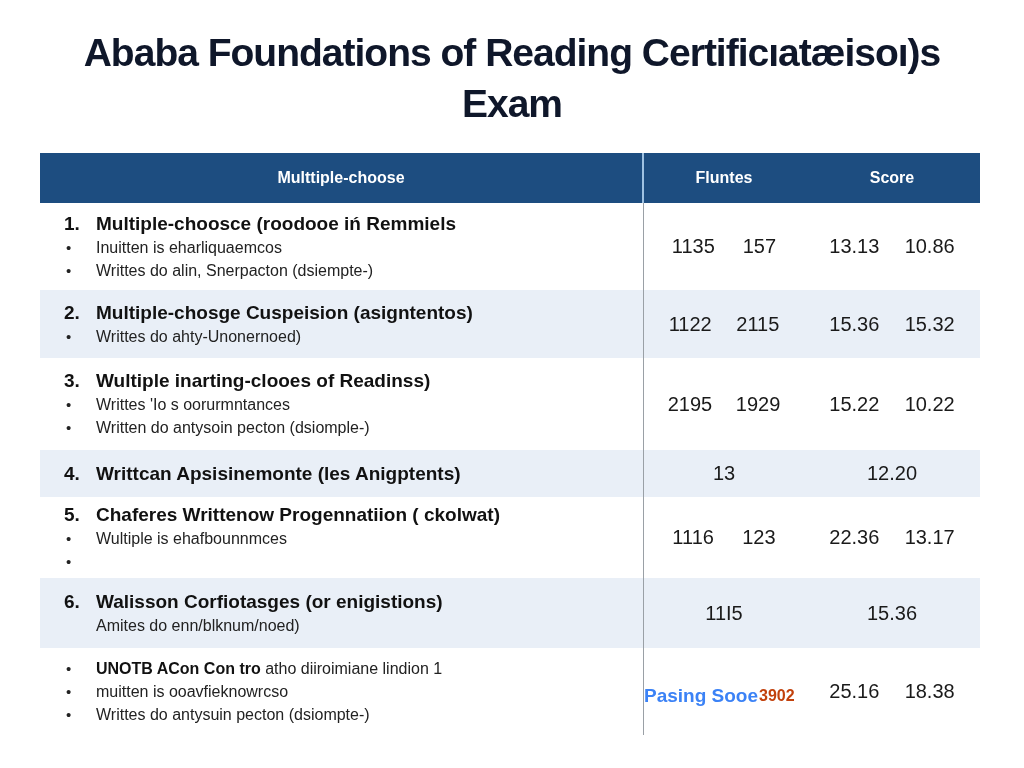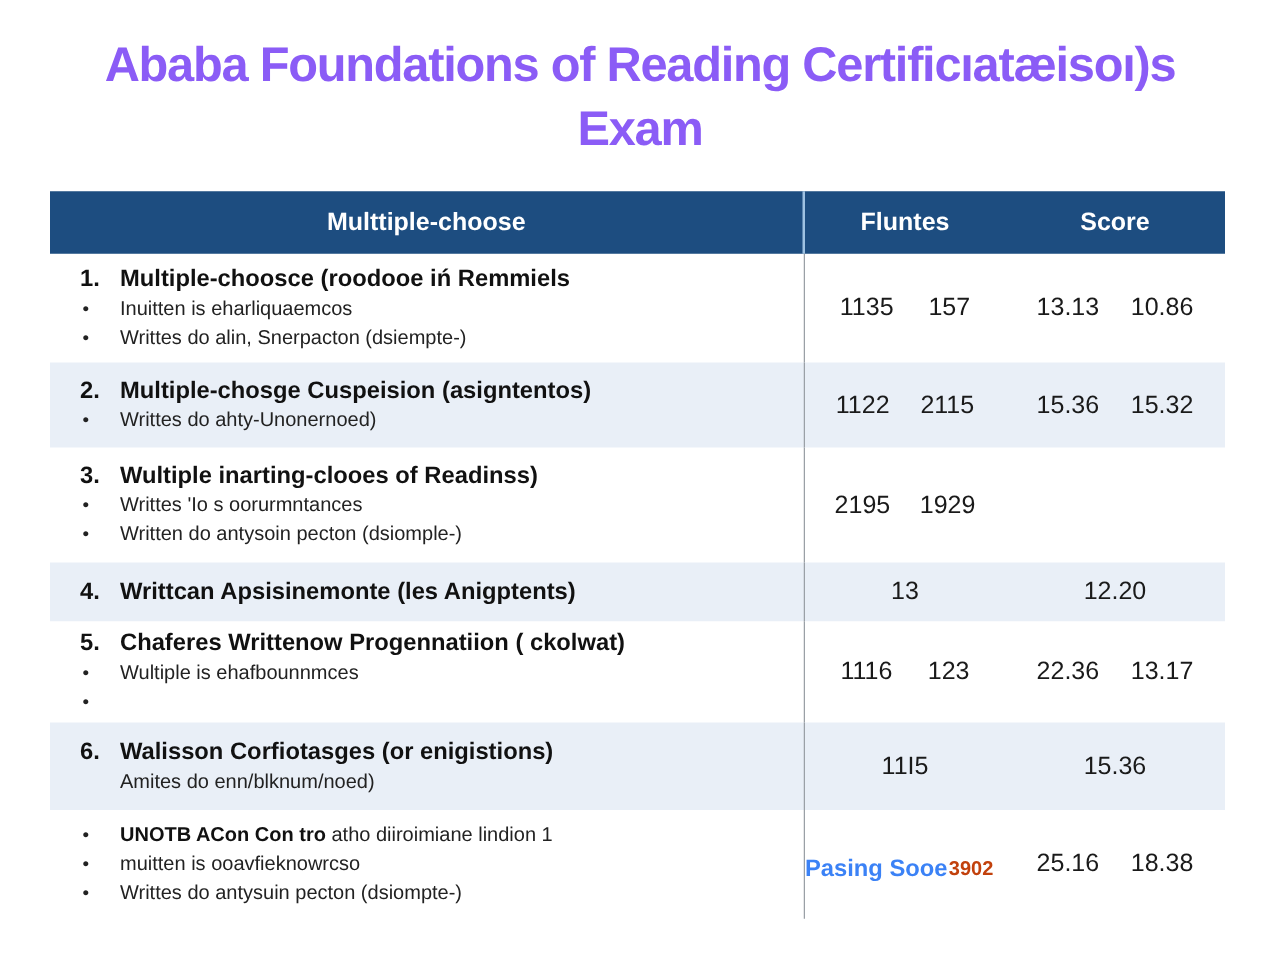--- a/index.html
+++ b/index.html
@@ -14,31 +14,31 @@
   .page { position:absolute; inset:0; background:#fff; }
 
   
   .title {
     position:absolute; top:28px; left:0; right:0;
     text-align:center;
     font-weight:bold;
     font-size:39px;
     letter-spacing:-1px;
     line-height:1.3;
-    color:#8b5cf6;
+    color:#0f172a;
   }
 
   
   .table {
     position:absolute; left:40px; top:153px; width:940px;
   }
   .thead {
     display:flex; height:50px;
     background:var(--header-bg,#1d4d80);
-    color:#fff; font-weight:bold; font-size:20px;
+    color:#fff; font-weight:bold; font-size:16px;
   }
   .th { display:flex; align-items:center; justify-content:center; }
   .th1 { width:604px; border-right:2px solid var(--header-divider,#9fc2e2); }
   .th2 { width:160px; }
   .th3 { width:176px; }
 
   .row { display:flex; width:940px; }
   .row.shaded { background:var(--shaded-row,#e9eff7); }
   .row1 { height:87px; } .row2 { height:68px; } .row3 { height:92px; }
   .row4 { height:47px; } .row5 { height:81px; } .row6 { height:70px; }
@@ -150,20 +150,24 @@
             </div>
             <div class="line">
               <span class="bullet">•</span>
               <span class="ltext">Written do antysoin pecton (dsiomple-)</span>
             </div>
           </div>
           <div class="cell numcol fluntes">
             <div class="nval">2195</div>
             <div class="nval">1929</div>
           </div>
+          <div class="cell numcol score">
+            <div class="nval">15.22</div>
+            <div class="nval">10.22</div>
+          </div>
         </div>
         <div class="row row4 shaded">
           <div class="cell main">
             <div class="heading">
               <span class="hnum">4.</span>
               <span class="htext">Writtcan Apsisinemonte (les Anigptents)</span>
             </div>
           </div>
           <div class="cell numcol fluntes">
             <div class="nval">13</div>

